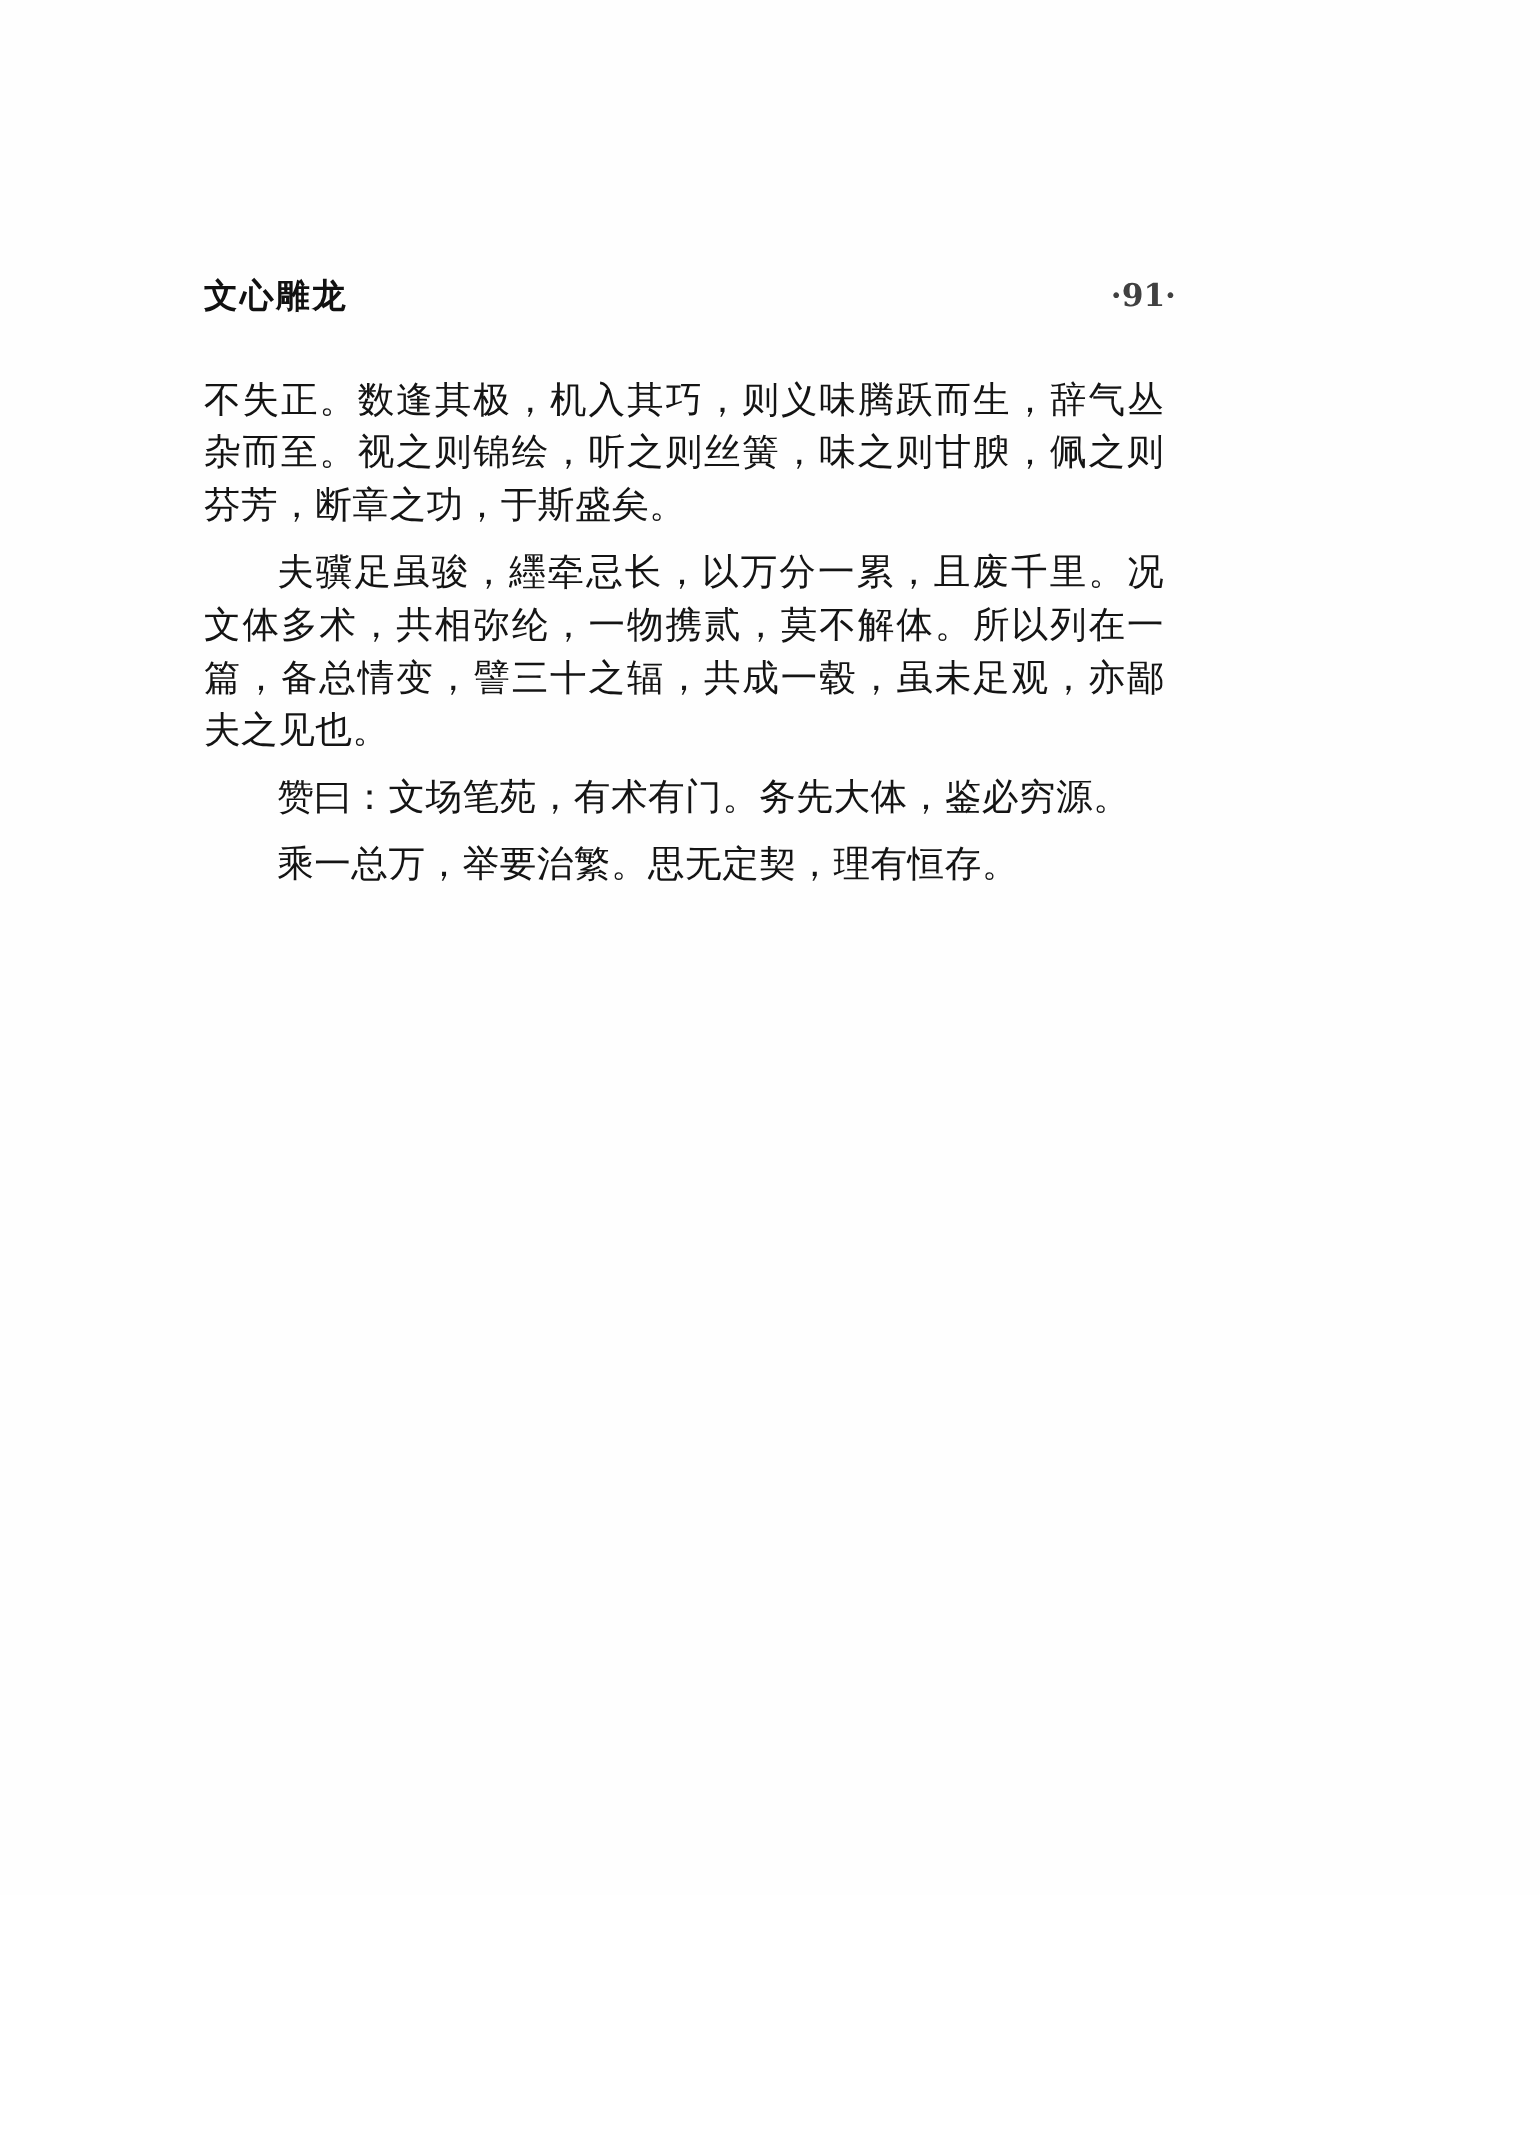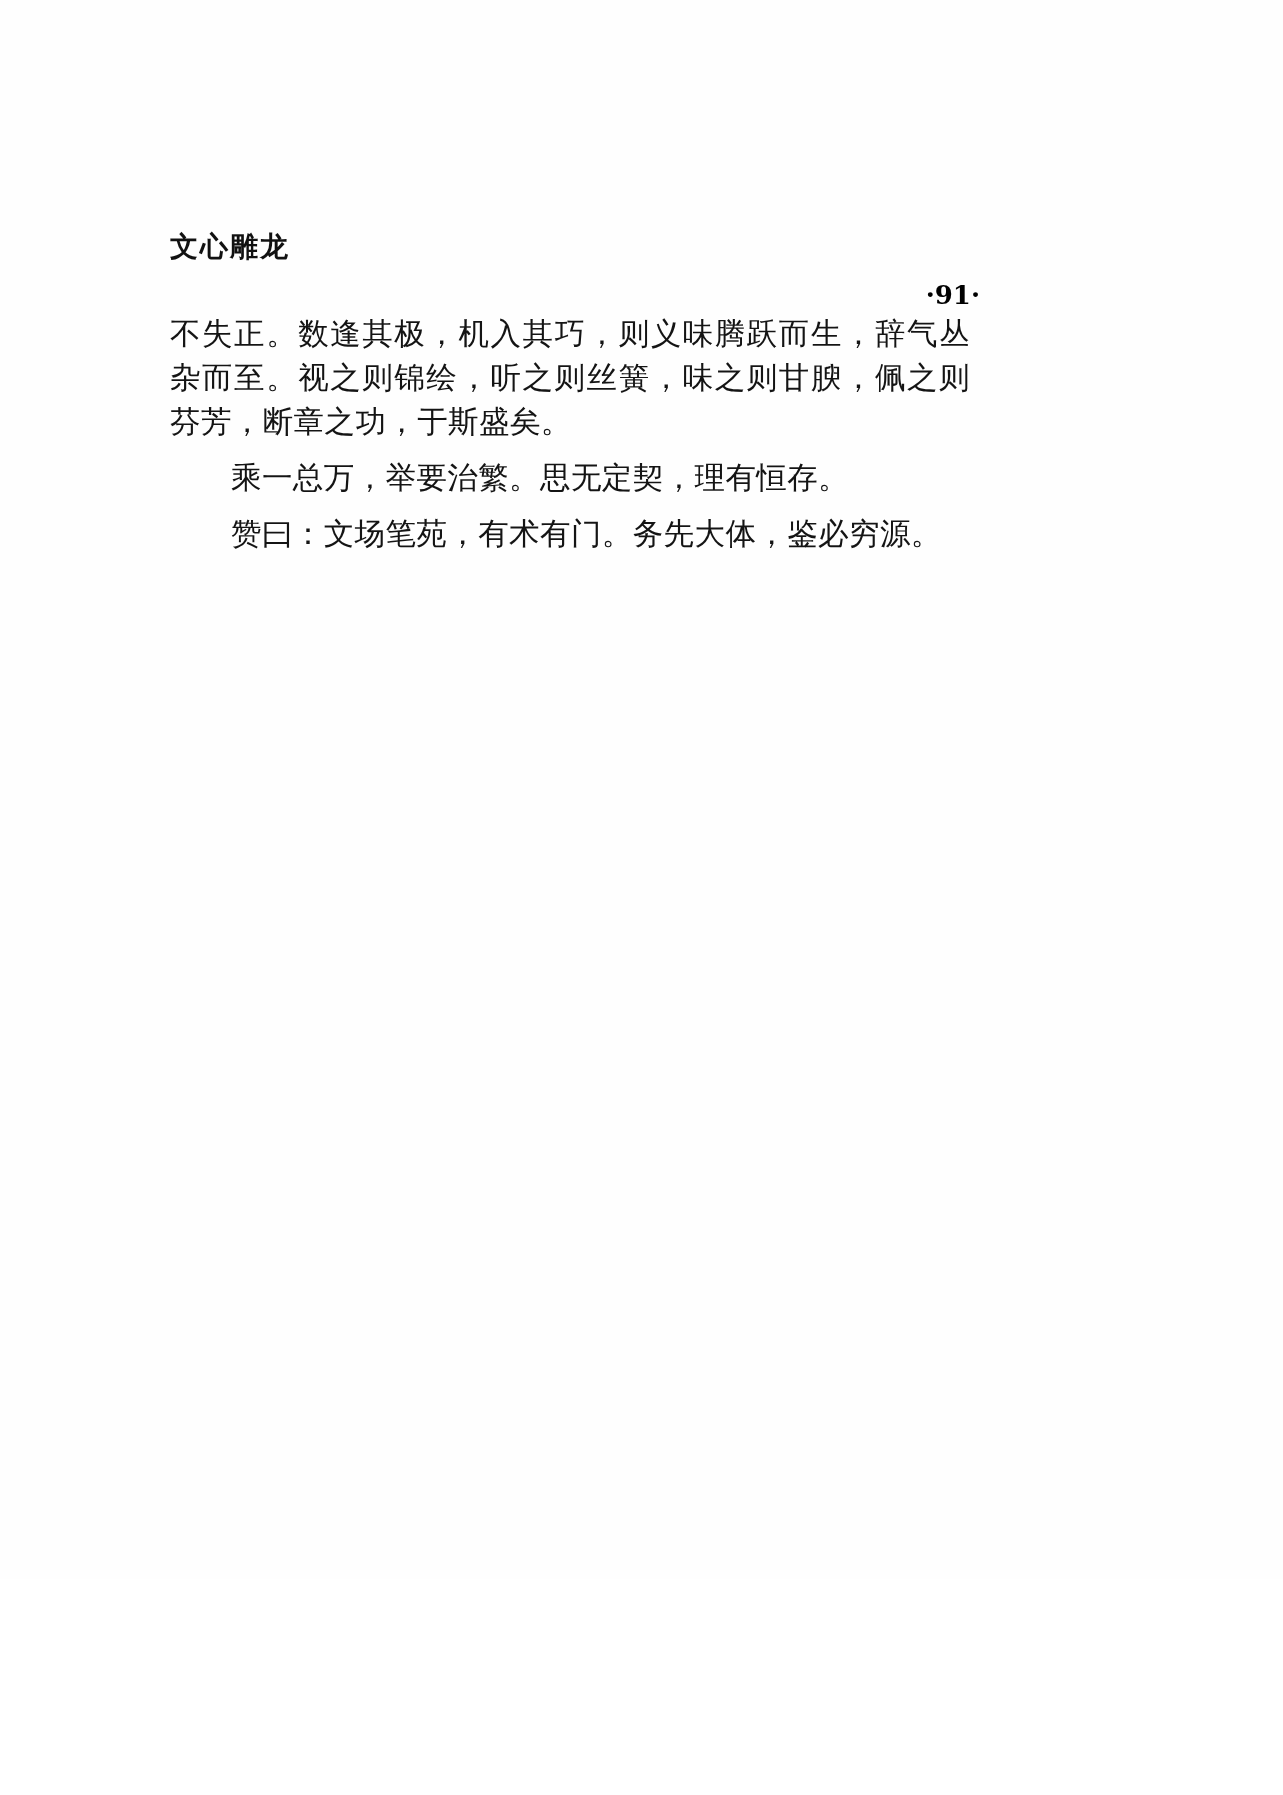--- a/index.html
+++ b/index.html
@@ -40,24 +40,23 @@
     font-family: "DejaVu Serif", "Liberation Serif", serif;
     color: #111;
     white-space: nowrap;
   }
   .page-number {
     position: absolute;
     right: 0;
     top: 4px;
     font-size: 26px;
     font-weight: 700;
-    color: #000000;
+    color: #404040;
     font-family: "DejaVu Serif", "Liberation Serif", serif;
     white-space: nowrap;
-    margin-top: 48px;
   }
   .body-text {
     position: absolute;
     left: 170px;
     top: 300px;
     width: 800px;
   }
   .para {
     font-size: 30.5px;
     line-height: 1.44;
@@ -79,17 +78,18 @@
 
 <div class="page">
 
   <div class="header">
     <div class="running-title">文心雕龙</div>
     <div class="page-number">·91·</div>
   </div>
 
   <div class="body-text">
     <p class="para">不失正。数逢其极，机入其巧，则义味腾跃而生，辞气丛杂而至。视之则锦绘，听之则丝簧，味之则甘腴，佩之则芬芳，断章之功，于斯盛矣。</p>
+    <p class="para indent">夫骥足虽骏，纆牵忌长，以万分一累，且废千里。况文体多术，共相弥纶，一物携贰，莫不解体。所以列在一篇，备总情变，譬三十之辐，共成一毂，虽未足观，亦鄙夫之见也。</p>
+    <p class="para indent justify-all">赞曰：文场笔苑，有术有门。务先大体，鉴必穷源。</p>
     <p class="para indent justify-all">乘一总万，举要治繁。思无定契，理有恒存。</p>
-    <p class="para indent justify-all">赞曰：文场笔苑，有术有门。务先大体，鉴必穷源。</p>
   </div>
 
 </div>
 
 </body></html>

